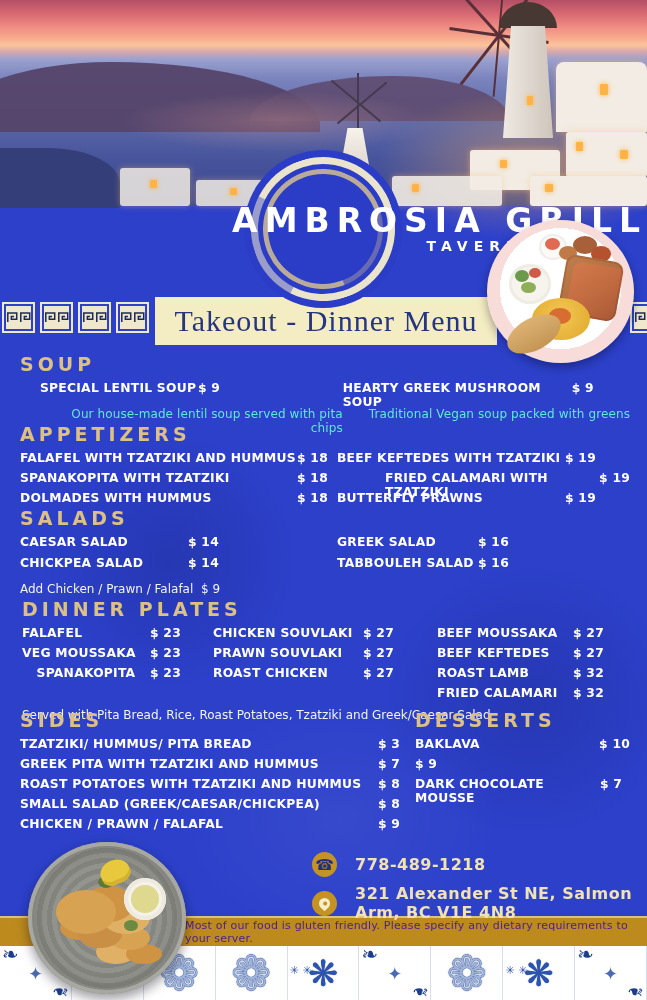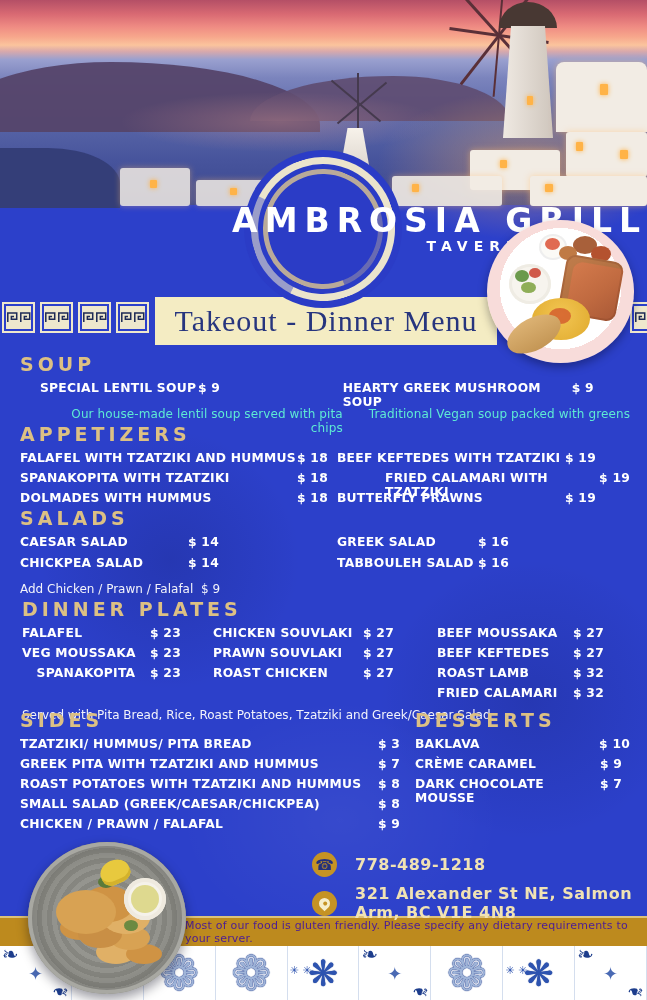--- a/index.html
+++ b/index.html
@@ -407,21 +407,20 @@
       </div>
   </div>
 
   <div class="sec" style="top:708px;left:415px;width:215px;">
     <h2 class="sec-title">DESSERTS</h2>
     <div class="mi">
         <span class="nm" style="width:185px;">BAKLAVA</span>
         <span class="pr">$ 10</span>
       </div>
     <div class="mi">
-        <span class="nm" style="width:185px;">CRÈME CARAMEL</span>
         <span class="pr">$ 9</span>
       </div>
     <div class="mi">
         <span class="nm" style="width:185px;">DARK CHOCOLATE MOUSSE</span>
         <span class="pr">$ 7</span>
       </div>
   </div>
 
   <div class="contact-row" style="top:852px;">
     <div class="cicon">

